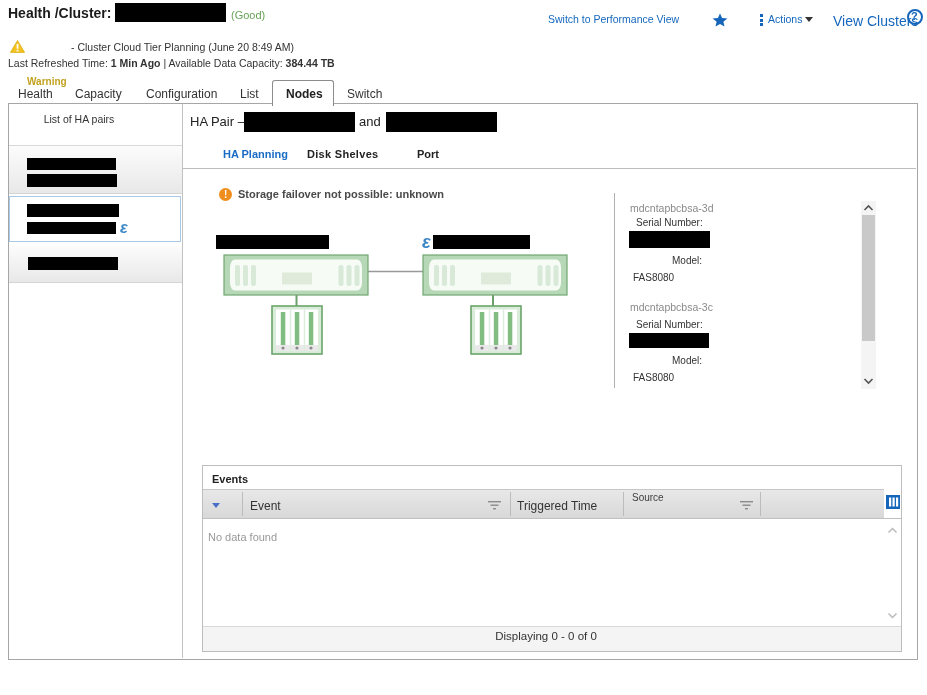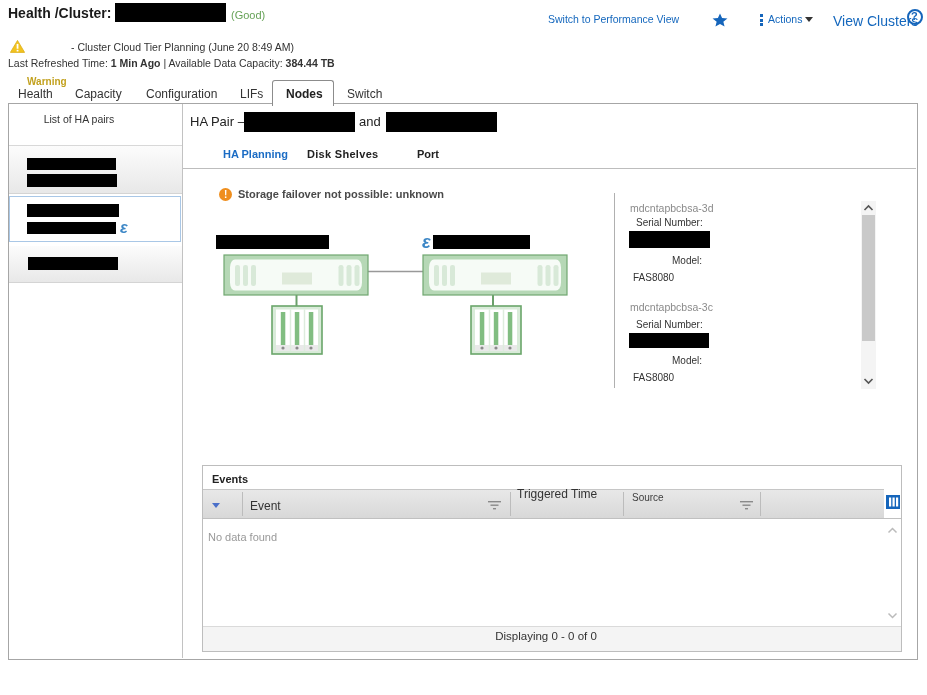--- a/index.html
+++ b/index.html
@@ -35,21 +35,21 @@
   <rect x="7.1" y="4.5" width="1.9" height="5.6" fill="#fff"></rect>
   <rect x="7.1" y="11.3" width="1.9" height="1.9" fill="#fff"></rect>
 </svg>
 <div class="abs" style="left:27px;top:41px;font-size:10px;font-weight:bold;color:#c2a11e;margin-top:35px;">Warning</div>
 <div class="abs" style="left:71px;top:40.5px;font-size:10.5px;color:#333;">- Cluster Cloud Tier Planning (June 20 8:49 AM)</div>
 <div class="abs" style="left:8px;top:56.5px;font-size:10.5px;color:#333;">Last Refreshed Time: <b>1 Min Ago</b> | Available Data Capacity: <b>384.44 TB</b></div>
 
 <div class="abs" style="left:18px;top:87px;font-size:12px;color:#333;">Health</div>
 <div class="abs" style="left:75px;top:87px;font-size:12px;color:#333;">Capacity</div>
 <div class="abs" style="left:146px;top:87px;font-size:12px;color:#333;">Configuration</div>
-<div class="abs" style="left:240px;top:87px;font-size:12px;color:#333;">LIFs</div>
+<div class="abs" style="left:240px;top:87px;font-size:12px;color:#333;">List</div>
 <div class="abs" style="left:272px;top:80px;width:60px;height:24.5px;background:#fff;border:1px solid #8c8c8c;border-bottom:none;border-radius:3px 3px 0 0;z-index:5;"></div>
 <div class="abs" style="left:286px;top:87px;font-size:12px;font-weight:bold;color:#222;z-index:6;">Nodes</div>
 <div class="abs" style="left:347px;top:87px;font-size:12px;color:#333;">Switch</div>
 
 <div class="abs" style="left:8px;top:103px;width:910px;height:557px;border:1px solid #a6a6a6;box-sizing:border-box;background:#fff;"></div>
 <div class="abs" style="left:182px;top:104px;width:1px;height:554px;background:#c2c2c2;"></div>
 
 <div class="abs" style="left:9px;top:113px;width:140px;text-align:center;font-size:10.5px;color:#333;">List of HA pairs</div>
 <div class="abs" style="left:9px;top:145px;width:173px;height:49px;background:linear-gradient(#fcfcfc,#e8e8e8);border-top:1px solid #d8d8d8;border-bottom:1px solid #d4d4d4;box-sizing:border-box;"></div>
 <div class="blk" style="left:27px;top:158px;width:89px;height:12px;"></div>
@@ -171,21 +171,21 @@
 <div class="abs" style="left:623px;top:492px;width:1px;height:24px;background:#bcbcbc;"></div>
 <div class="abs" style="left:760px;top:492px;width:1px;height:24px;background:#bcbcbc;"></div>
 
 <div class="abs" style="left:212px;top:502.5px;width:0;height:0;border-left:4px solid transparent;border-right:4px solid transparent;border-top:5.5px solid #4a6fc9;"></div>
 <div class="abs" style="left:250px;top:499px;font-size:12px;color:#333;">Event</div>
 <svg class="abs" style="left:488px;top:500px;" width="14" height="10">
   <rect x="0" y="1" width="13" height="1.4" fill="#8a8a8a"></rect>
   <rect x="2.5" y="4.5" width="8" height="1.4" fill="#8a8a8a"></rect>
   <rect x="5" y="8" width="3" height="1.4" fill="#8a8a8a"></rect>
 </svg>
-<div class="abs" style="left:517px;top:487px;font-size:12px;color:#333;text-align:right;">Triggered Time</div>
+<div class="abs" style="left:517px;top:499px;font-size:12px;color:#333;text-align:right;">Triggered Time</div>
 <div class="abs" style="left:632px;top:492px;font-size:10px;color:#404040;">Source</div>
 <svg class="abs" style="left:740px;top:500px;" width="14" height="10">
   <rect x="0" y="1" width="13" height="1.4" fill="#8a8a8a"></rect>
   <rect x="2.5" y="4.5" width="8" height="1.4" fill="#8a8a8a"></rect>
   <rect x="5" y="8" width="3" height="1.4" fill="#8a8a8a"></rect>
 </svg>
 
 <svg class="abs" style="left:886px;top:495px;" width="14" height="14">
   <rect x="0" y="0" width="14" height="14" fill="#1565bb"></rect>
   <rect x="3" y="2.5" width="2.2" height="9" fill="#fff"></rect>

